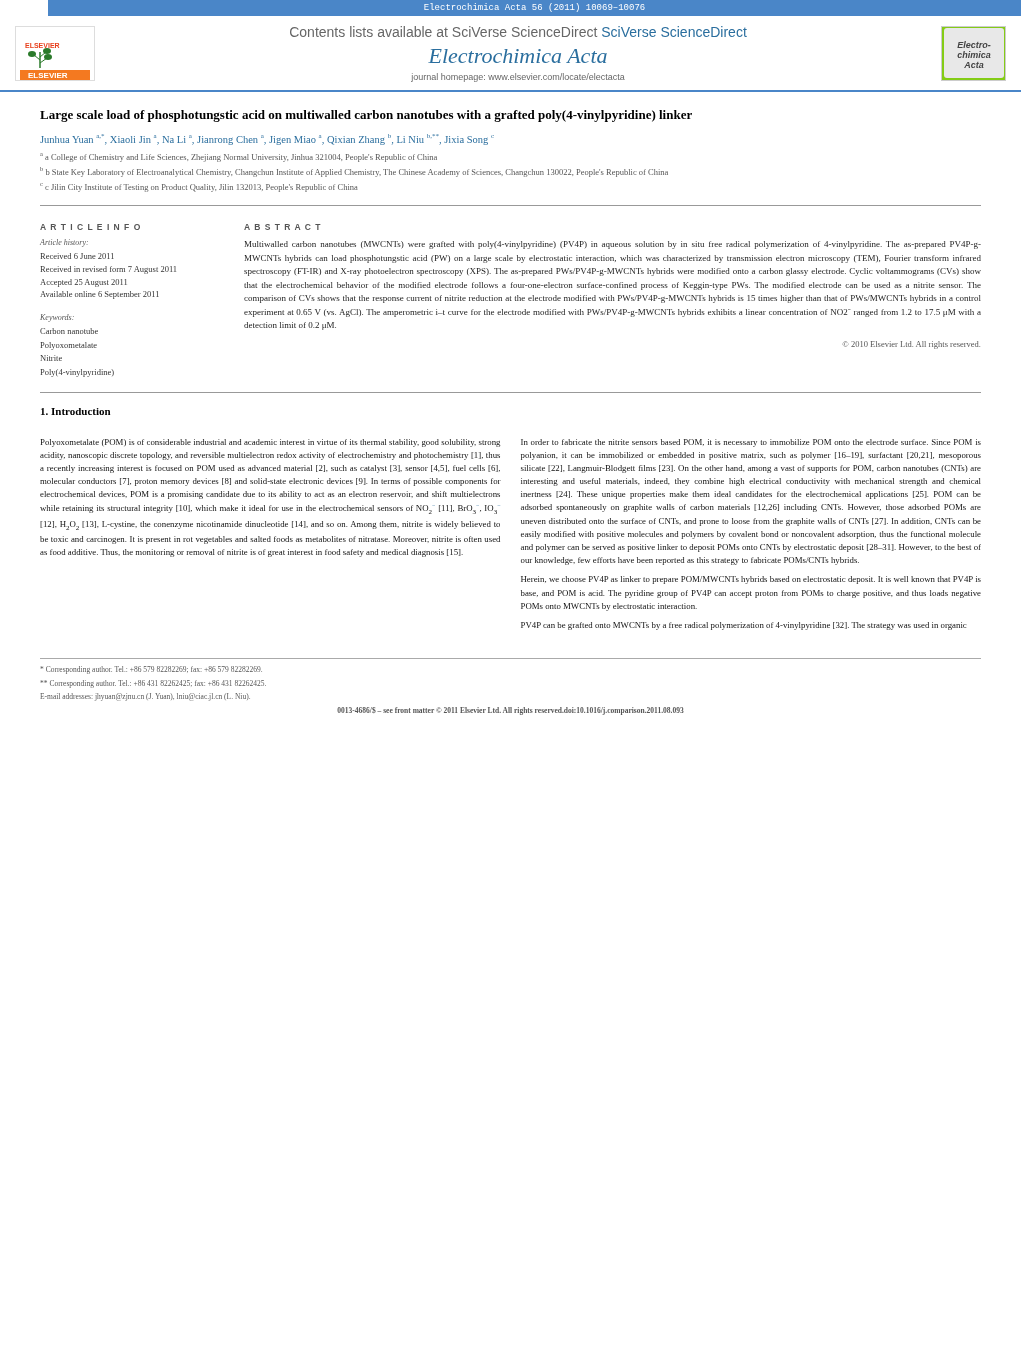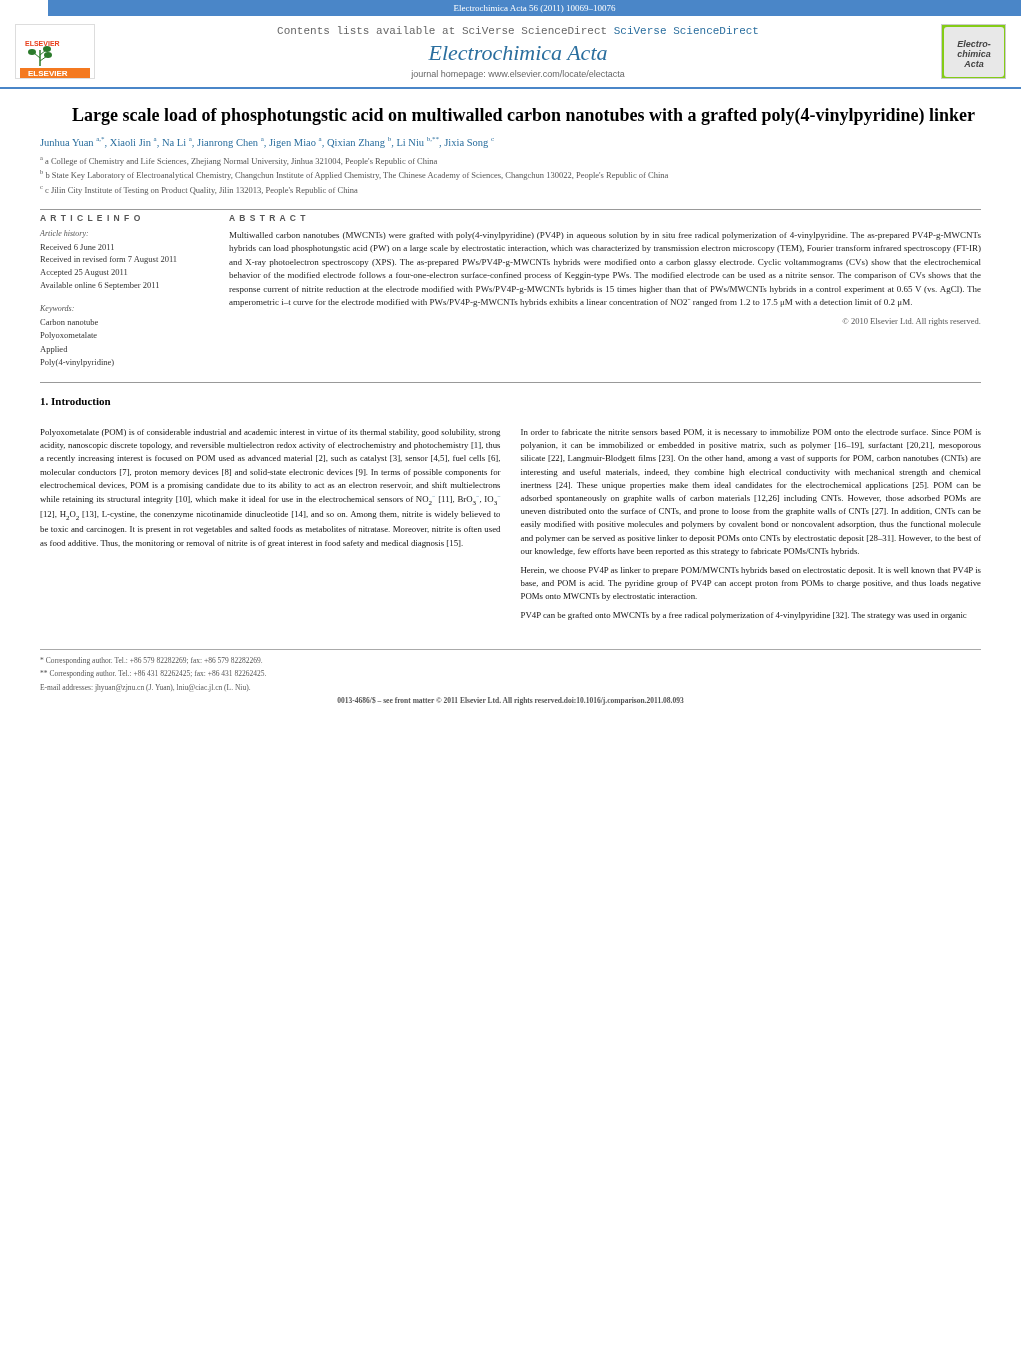--- a/index.html
+++ b/index.html
@@ -12,42 +12,42 @@
       min-height: 1351px;
     }
 
     
     .top-bar {
       background: #4a86c8;
       text-align: center;
       padding: 3px 0;
       font-size: 9px;
       color: #fff;
-      font-family: Liberation Serif, serif;
+      font-family: Liberation Mono, monospace;
       margin-left: 48px;
     }
 
     
     .journal-header {
       display: flex;
       align-items: center;
       padding: 8px 15px;
       border-bottom: 2px solid #4a86c8;
       gap: 10px;
     }
 
     .journal-center {
       flex: 1;
       text-align: center;
     }
 
     .sciverse-line {
-      font-size: 11px;
+      font-size: 14px;
       color: #666;
-      font-family: Liberation Mono, monospace;
+      font-family: Liberation Sans, sans-serif;
       margin-bottom: 2px;
     }
 
     .sciverse-link {
       color: #2a6e9e;
     }
 
     .journal-name {
       font-size: 22px;
       color: #2a6e9e;
@@ -62,26 +62,25 @@
       font-family: Arial, sans-serif;
     }
 
     
     .main-content {
       padding: 15px 40px 15px 40px;
     }
 
     
     .article-title {
-      font-size: 18px;
+      font-size: 13px;
       font-weight: bold;
       color: #000;
       margin-bottom: 8px;
       line-height: 1.3;
-      margin-left: 32px;
     }
 
     
     .authors {
       font-size: 10.5px;
       margin-bottom: 5px;
       color: #2a6e9e;
     }
 
     .authors sup {
@@ -95,24 +94,24 @@
       line-height: 1.5;
     }
 
     .affiliations sup {
       font-size: 6.5px;
     }
 
     
     .two-col {
       display: flex;
-      gap: 4px;
+      gap: 19px;
       margin-top: 10px;
       border-top: 1px solid #999;
-      padding-top: 3px;
+      padding-top: 16px;
     }
 
     .left-col {
       width: 185px;
       flex-shrink: 0;
     }
 
     .right-col {
       flex: 1;
     }
@@ -349,21 +348,21 @@
         <div class="info-line">Received 6 June 2011</div>
         <div class="info-line">Received in revised form 7 August 2011</div>
         <div class="info-line">Accepted 25 August 2011</div>
         <div class="info-line">Available online 6 September 2011</div>
       </div>
 
       <div class="keywords-block">
         <div class="info-subhead">Keywords:</div>
         <div class="keyword-item">Carbon nanotube</div>
         <div class="keyword-item">Polyoxometalate</div>
-        <div class="keyword-item">Applied</div>
+        <div class="keyword-item">Nitrite</div>
         <div class="keyword-item">Poly(4-vinylpyridine)</div>
       </div>
     </div>
 
     <div class="right-col">
       <div class="section-label">A B S T R A C T</div>
       <div class="abstract-text">
         <p>Multiwalled carbon nanotubes (MWCNTs) were grafted with poly(4-vinylpyridine) (PV4P) in aqueous solution by in situ free radical polymerization of 4-vinylpyridine. The as-prepared PV4P-g-MWCNTs hybrids can load phosphotungstic acid (PW) on a large scale by electrostatic interaction, which was characterized by transmission electron microscopy (TEM), Fourier transform infrared spectroscopy (FT-IR) and X-ray photoelectron spectroscopy (XPS). The as-prepared PWs/PV4P-g-MWCNTs hybrids were modified onto a carbon glassy electrode. Cyclic voltammograms (CVs) show that the electrochemical behavior of the modified electrode follows a four-one-electron surface-confined process of Keggin-type PWs. The modified electrode can be used as a nitrite sensor. The comparison of CVs shows that the response current of nitrite reduction at the electrode modified with PWs/PV4P-g-MWCNTs hybrids is 15 times higher than that of PWs/MWCNTs hybrids in a control experiment at 0.65 V (vs. AgCl). The amperometric i–t curve for the electrode modified with PWs/PV4P-g-MWCNTs hybrids exhibits a linear concentration of NO2⁻ ranged from 1.2 to 17.5 μM with a detection limit of 0.2 μM.</p>
         <div class="copyright-line">© 2010 Elsevier Ltd. All rights reserved.</div>
       </div>

